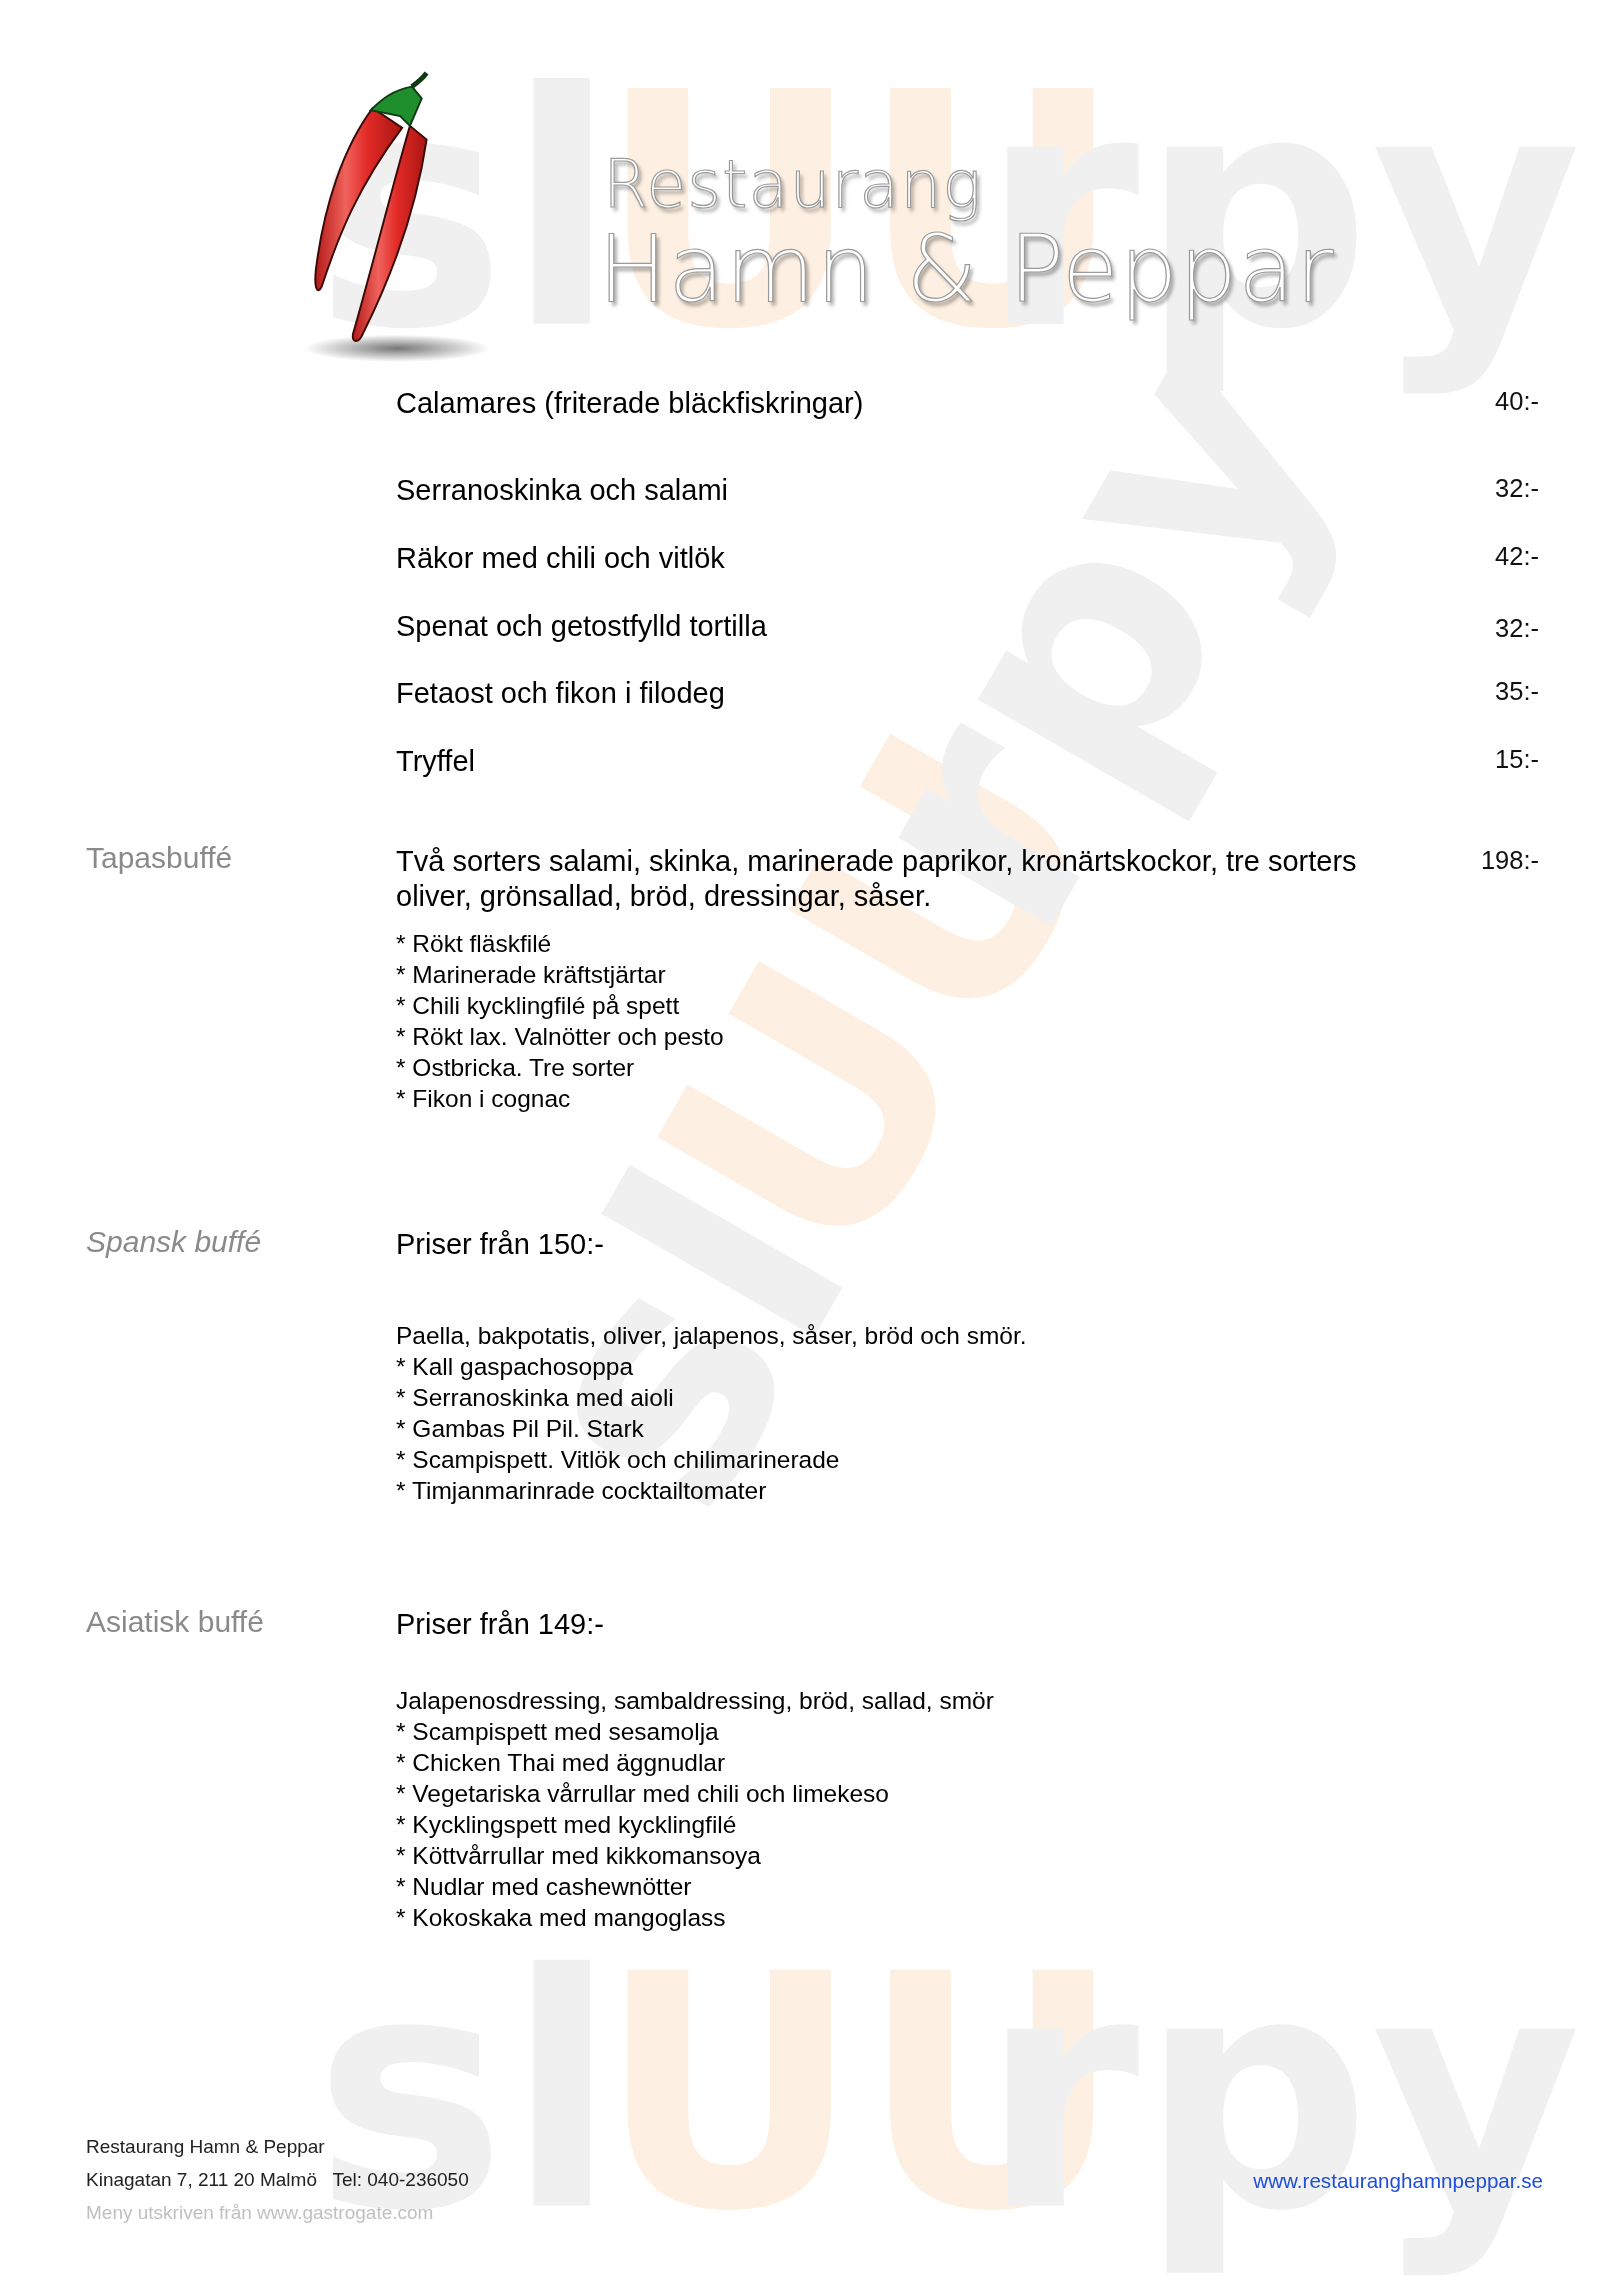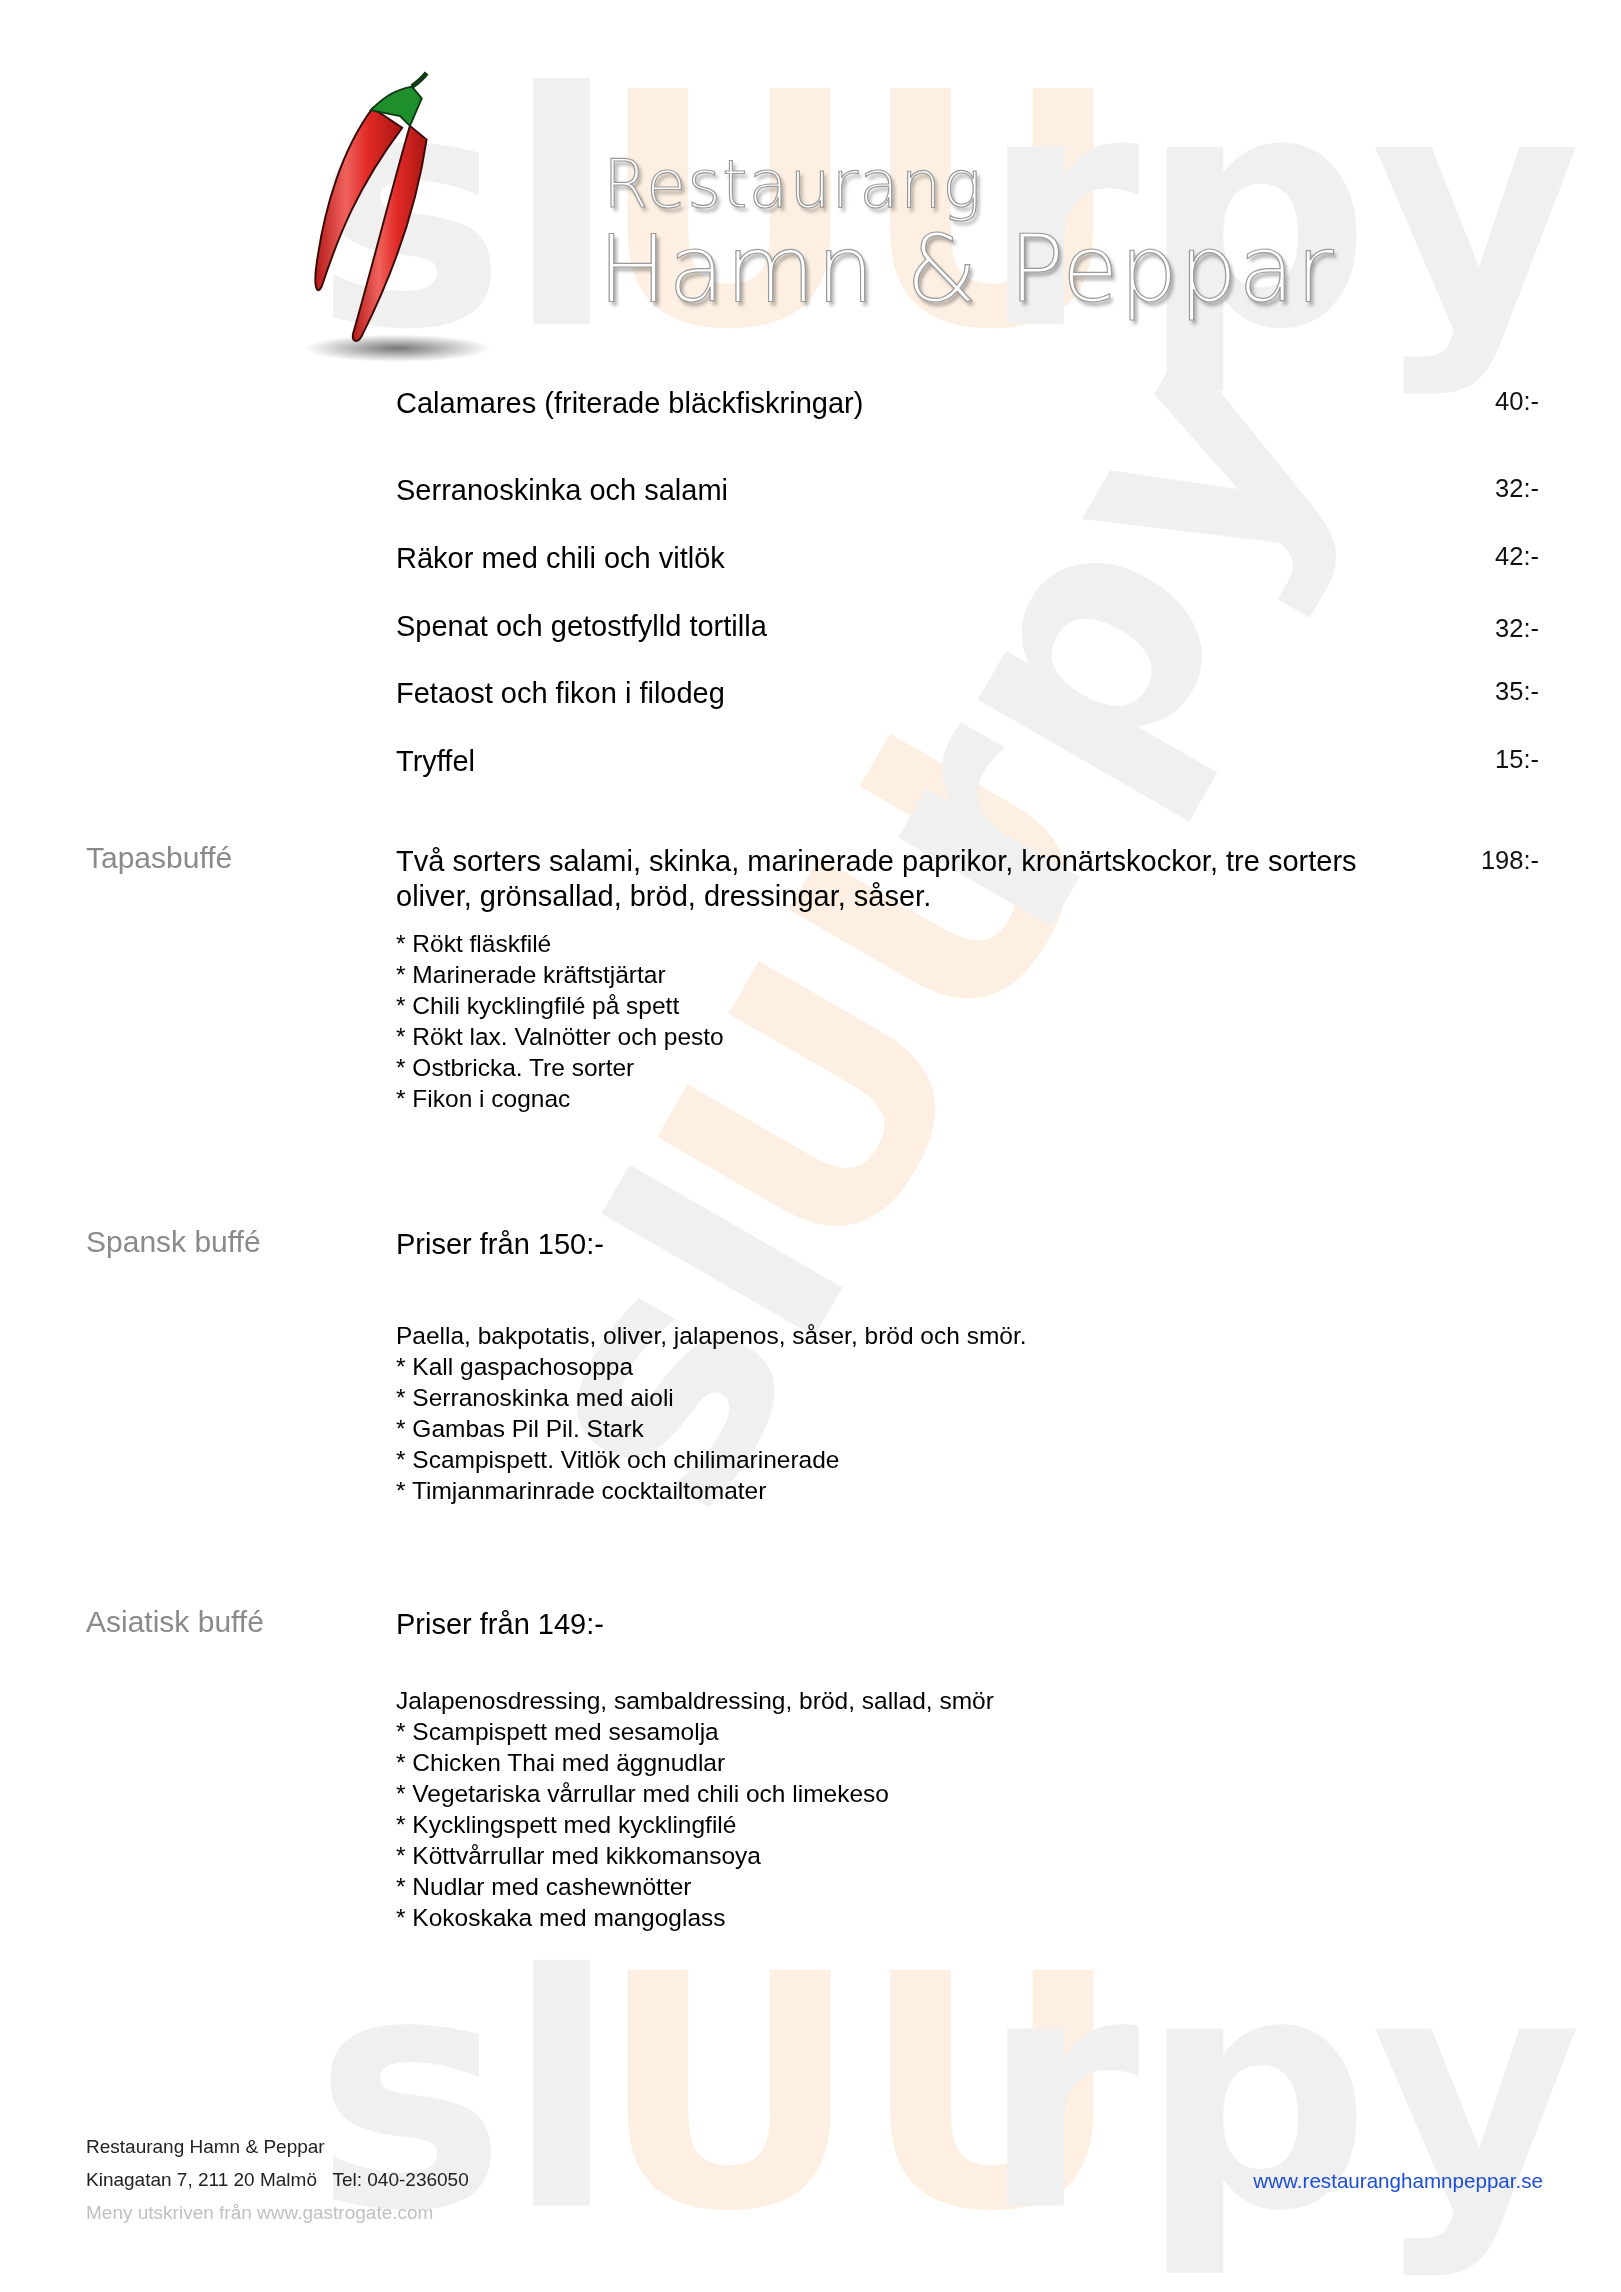--- a/index.html
+++ b/index.html
@@ -110,21 +110,21 @@
     <div class="sub-list">
       <div>* Rökt fläskfilé</div>
       <div>* Marinerade kräftstjärtar</div>
       <div>* Chili kycklingfilé på spett</div>
       <div>* Rökt lax. Valnötter och pesto</div>
       <div>* Ostbricka. Tre sorter</div>
       <div>* Fikon i cognac</div>
     </div>
   </div>
 
-  <div class="section-label" style="top:1225px;">Spansk buffé</div>
+  <div class="section-label" style="top:1225px;font-style:italic;">Spansk buffé</div>
   <div class="section-body" style="top:1228px;">
     <div class="price-lead">Priser från 150:-</div>
     <div class="sub-intro" style="margin-top:59px;">Paella, bakpotatis, oliver, jalapenos, såser, bröd och smör.</div>
     <div class="sub-intro">
       <div>* Kall gaspachosoppa</div>
       <div>* Serranoskinka med aioli</div>
       <div>* Gambas Pil Pil. Stark</div>
       <div>* Scampispett. Vitlök och chilimarinerade</div>
       <div>* Timjanmarinrade cocktailtomater</div>
     </div>

